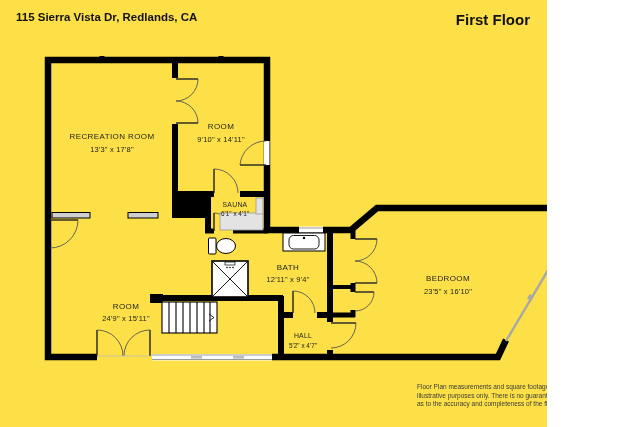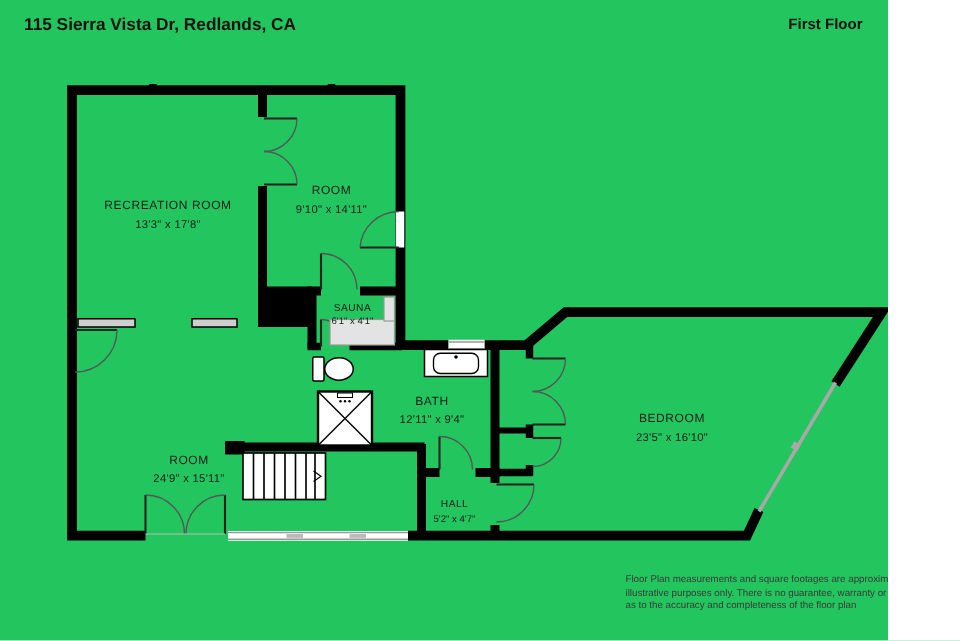--- a/index.html
+++ b/index.html
@@ -1,19 +1,19 @@
 <!DOCTYPE html>
 <html><head>
 <meta charset="utf-8">
 <style>
   html,body{margin:0;padding:0;background:#fff;}
-  #page{position:relative;width:592px;height:427px;background:#22c55e;overflow:hidden;
+  #page{position:relative;width:547px;height:427px;background:#fde047;overflow:hidden;
         font-family:"Liberation Sans", sans-serif;}
   .hdr-address{position:absolute;left:16px;top:11px;font-size:11.5px;font-weight:bold;color:#111;}
-  .hdr-floor{position:absolute;right:17px;top:11px;font-size:10px;font-weight:bold;color:#111;}
+  .hdr-floor{position:absolute;right:17px;top:11px;font-size:15px;font-weight:bold;color:#111;}
   #plan{position:absolute;left:0;top:0;}
   .room-name{font-size:8px;letter-spacing:.4px;fill:#1c1c1c;}
   .room-dims{font-size:7.5px;letter-spacing:.2px;fill:#1c1c1c;}
   .small-name{font-size:6.8px;letter-spacing:.3px;fill:#1c1c1c;}
   .small-dims{font-size:6.4px;fill:#1c1c1c;}
   .footer{position:absolute;left:417px;top:383px;width:221px;font-size:6.5px;
           line-height:1.32;color:#3a3a3a;}
   text{text-anchor:middle;}
 </style>
 </head>

